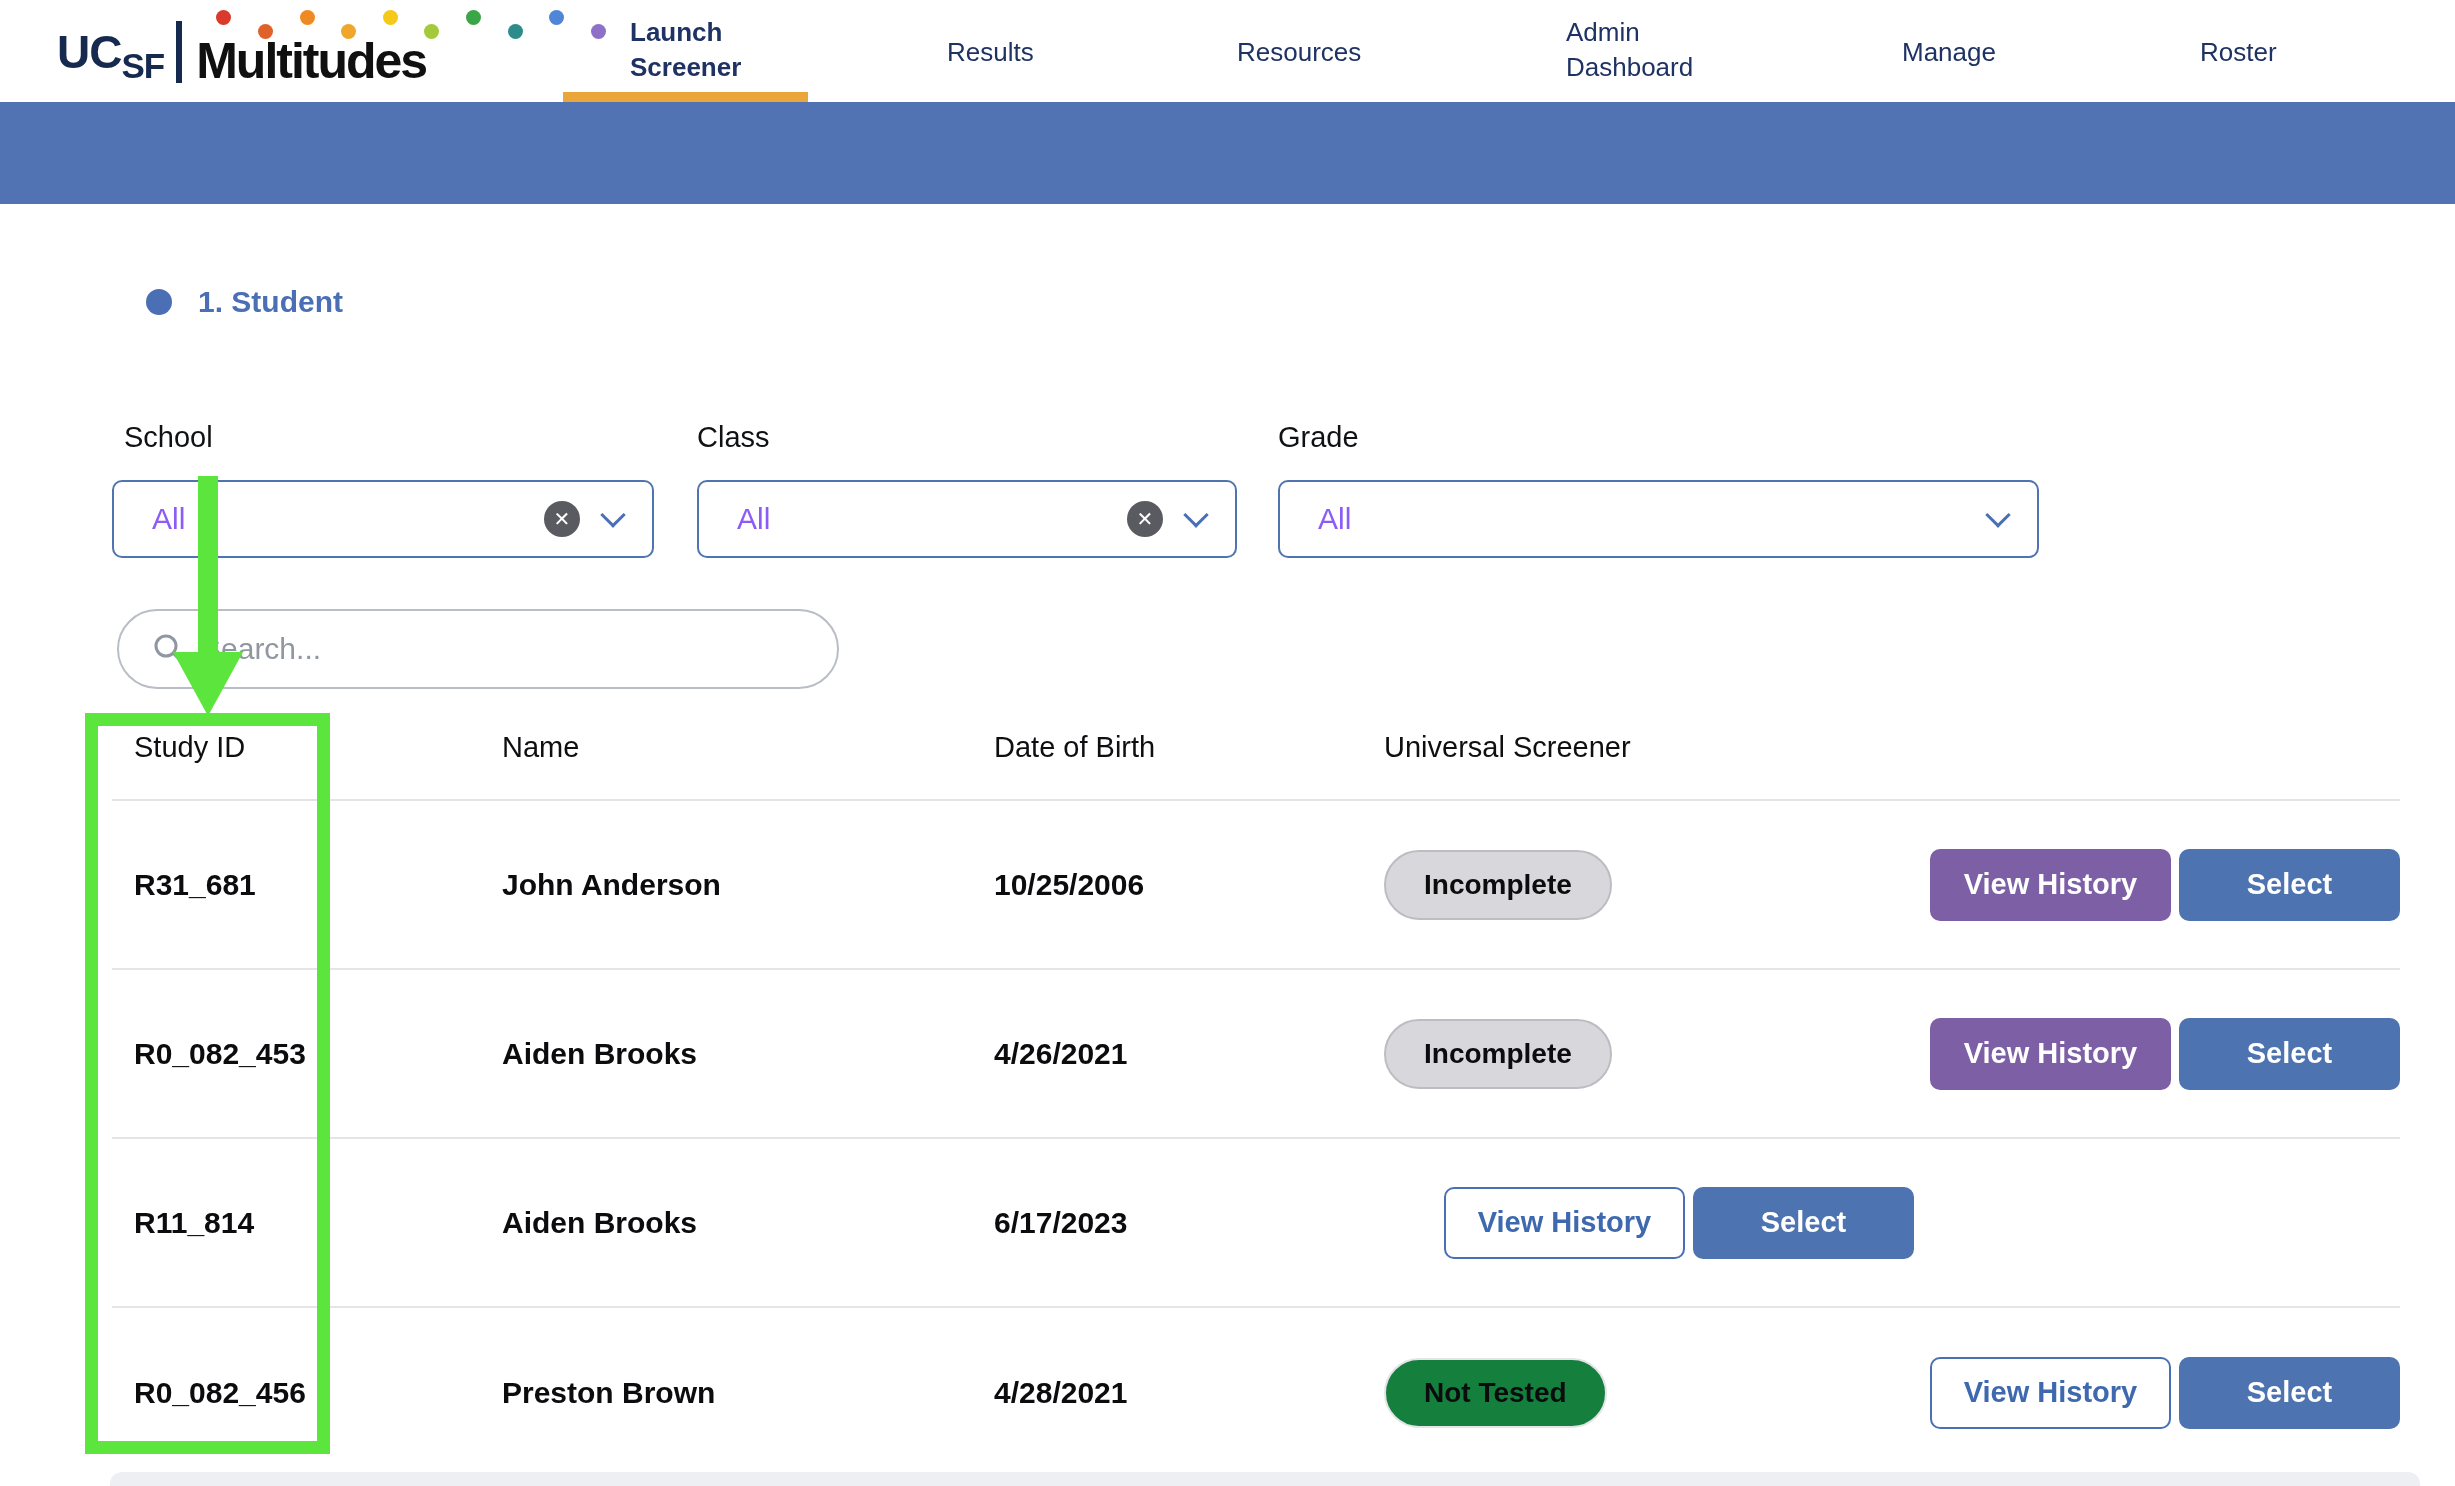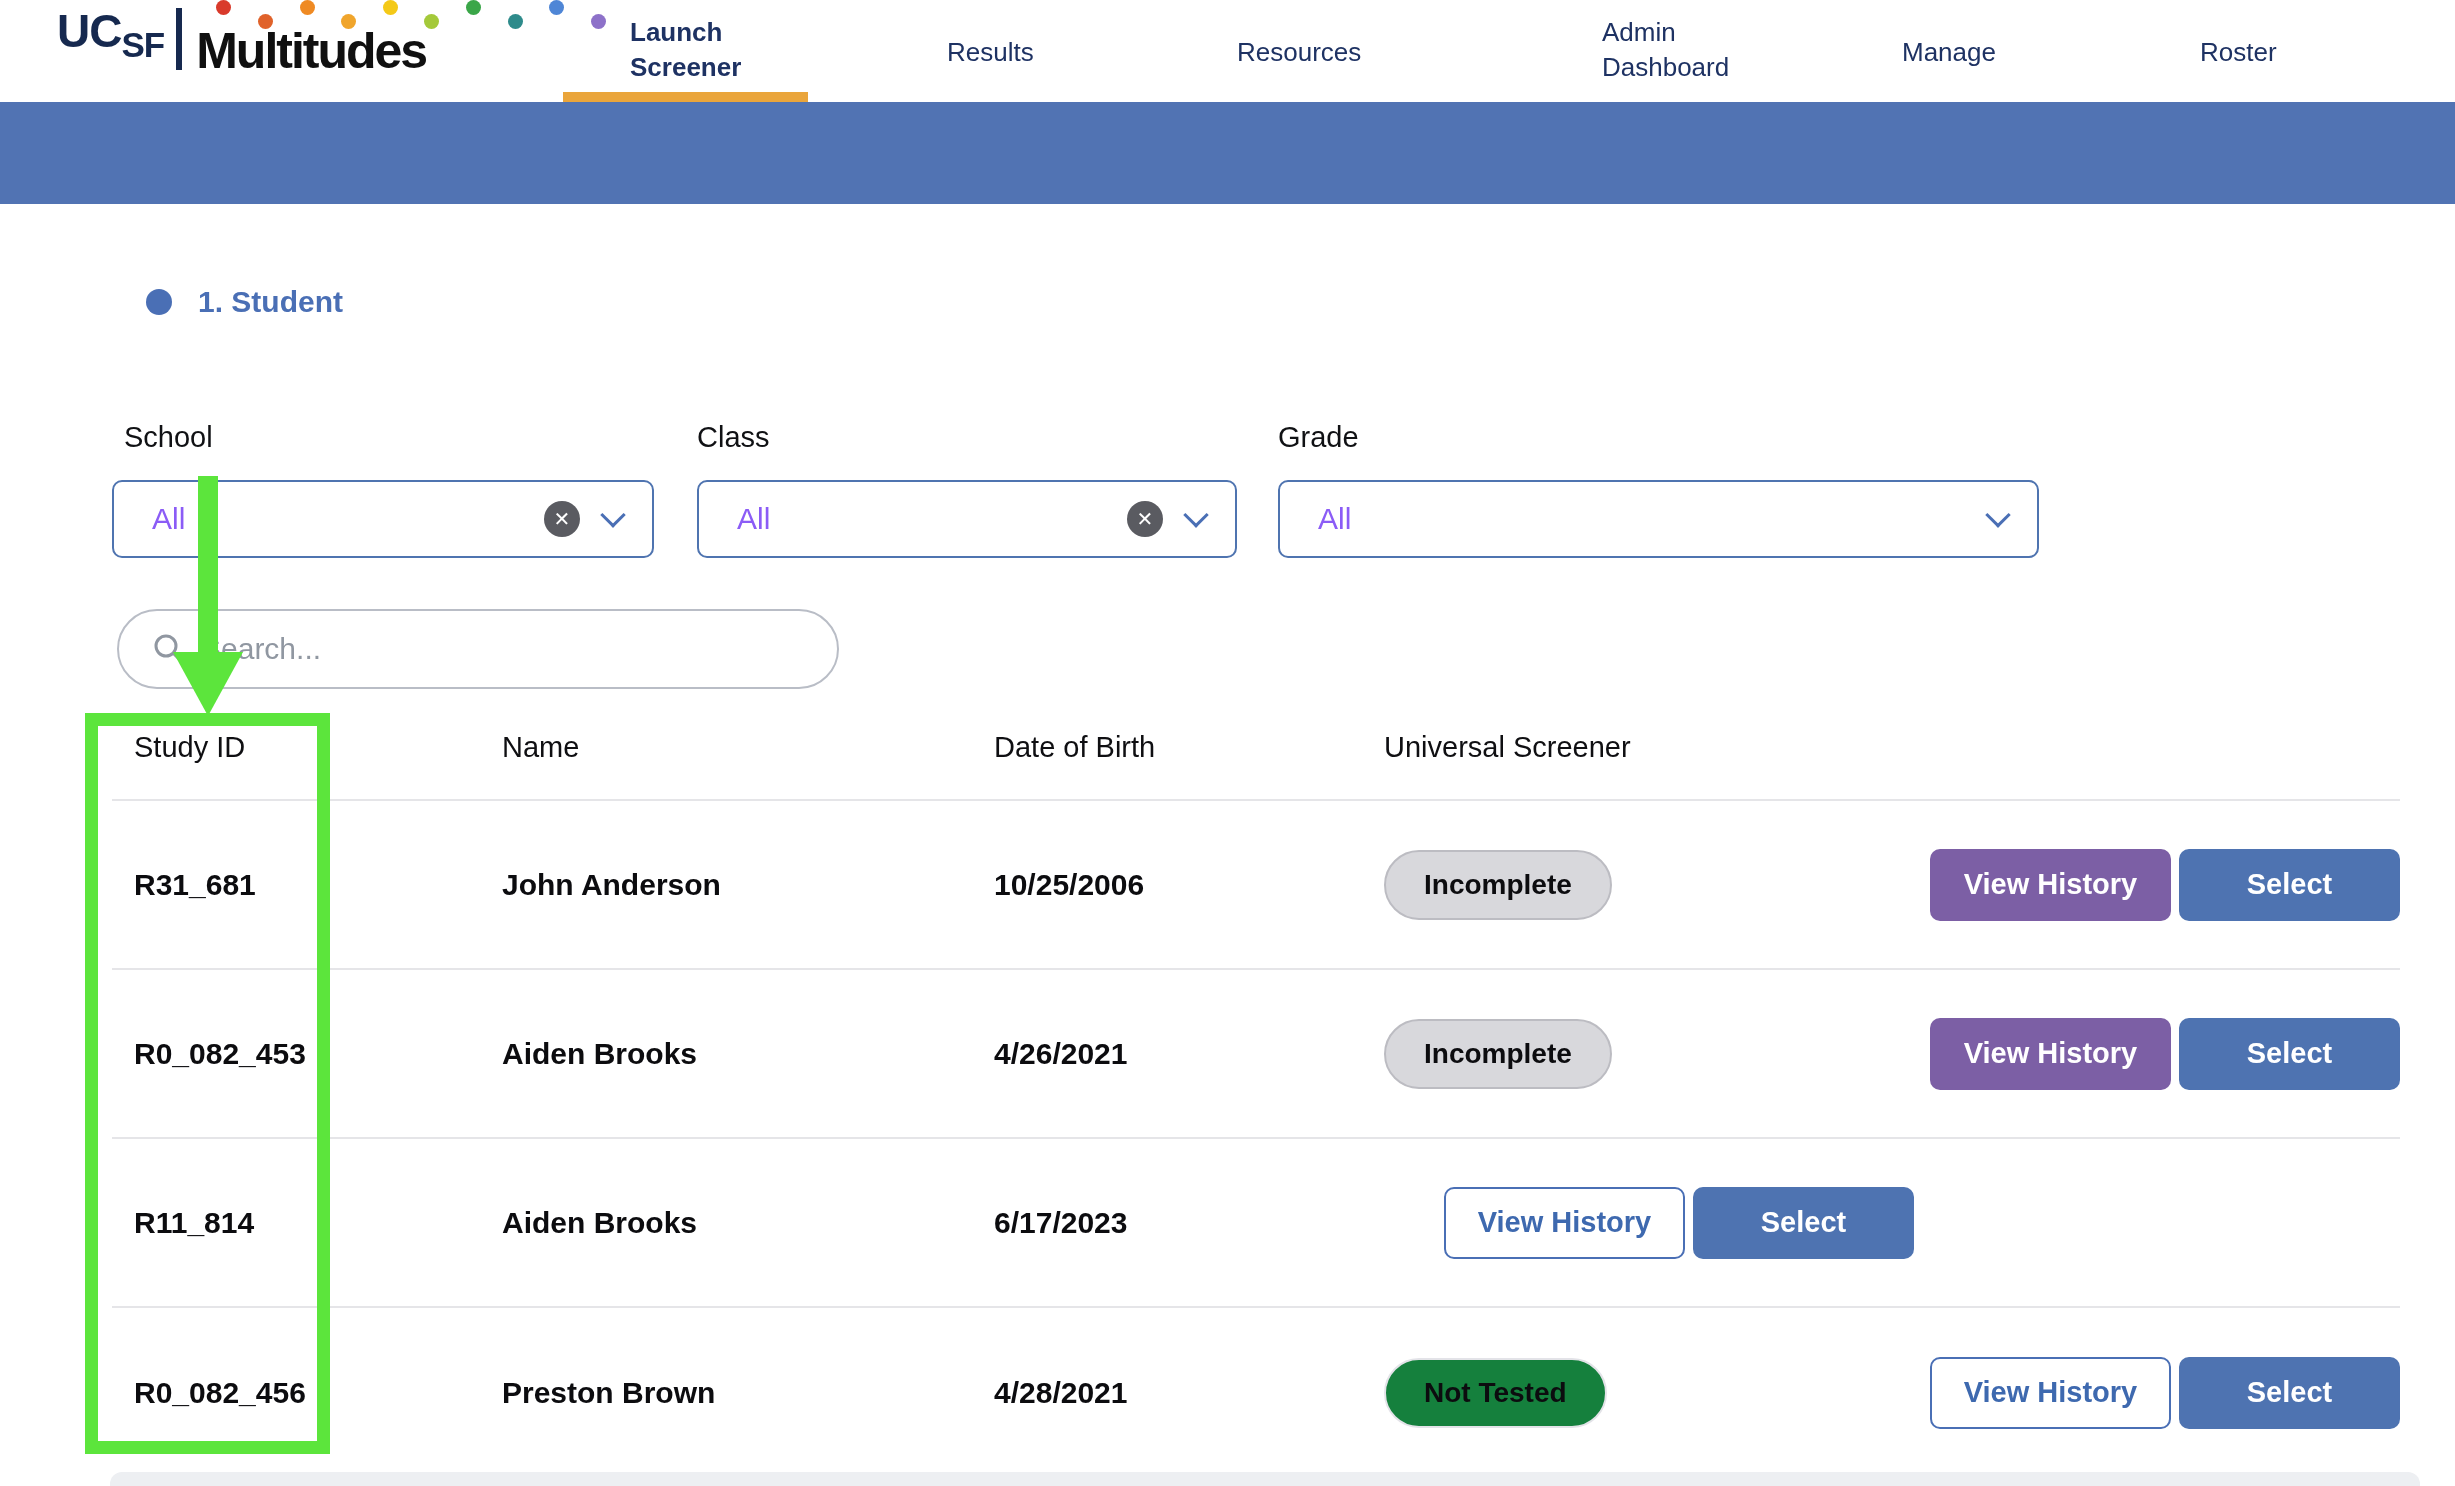--- a/index.html
+++ b/index.html
@@ -5,21 +5,21 @@
   * { margin:0; padding:0; box-sizing:border-box; }
   html,body { background:#ffffff; }
   .page {
     position:relative; width:2456px; height:1487px; overflow:hidden;
     background:#ffffff; font-family:"Liberation Sans", sans-serif; color:#101114;
   }
 
   
   .topnav { position:absolute; left:0; top:0; width:2456px; height:102px; background:#ffffff; }
 
-  .logo { position:absolute; left:57px; top:8px; height:88px; display:flex; align-items:flex-start; }
+  .logo { position:absolute; left:57px; top:8px; height:88px; display:flex; align-items:center; }
   .ucsf-mark { font-weight:700; color:#16294f; font-size:46px; letter-spacing:-1px; line-height:1; }
   .ucsf-mark .sf { font-size:35px; position:relative; top:10px; letter-spacing:-1px; }
   .logo-divider { width:6px; height:62px; background:#16294f; margin:0 14px 0 12px; }
   .multitudes-wrap { position:relative; padding-top:18px; }
   .multitudes { font-weight:800; color:#101010; font-size:50px; letter-spacing:-2px; line-height:1; }
   .brand-dots { position:absolute; left:6px; top:-8px; width:418px; display:flex; justify-content:space-between; padding:0 14px; }
   .brand-dots .dot { width:15px; height:15px; border-radius:50%; display:inline-block; }
   .brand-dots .dot:nth-child(even) { position:relative; top:14px; }
 
   .nav-item { position:absolute; color:#1e3263; font-size:26px; font-weight:500; line-height:35px; white-space:pre-line; cursor:pointer; }
@@ -133,21 +133,21 @@
           </span>
         <span class="multitudes">Multitudes</span>
       </span>
     </div>
 
     <div class="nav-item active" style="left:630px; top:15px; width:149px;">Launch Screener</div>
     <div class="nav-underline"></div>
 
     <div class="nav-item" style="left:947px; top:35px;">Results</div>
     <div class="nav-item" style="left:1237px; top:35px;">Resources</div>
-    <div class="nav-item" style="left:1566px; top:15px; width:179px;margin-left:36px;">Admin Dashboard</div>
+    <div class="nav-item" style="left:1566px; top:15px; width:179px;">Admin Dashboard</div>
     <div class="nav-item" style="left:1902px; top:35px;">Manage</div>
     <div class="nav-item" style="left:2200px; top:35px;">Roster</div>
   </div>
 
   <div class="banner"></div>
 
   <div class="step">
     <span class="step-dot"></span>
     <span class="step-label">1. Student</span>
   </div>

